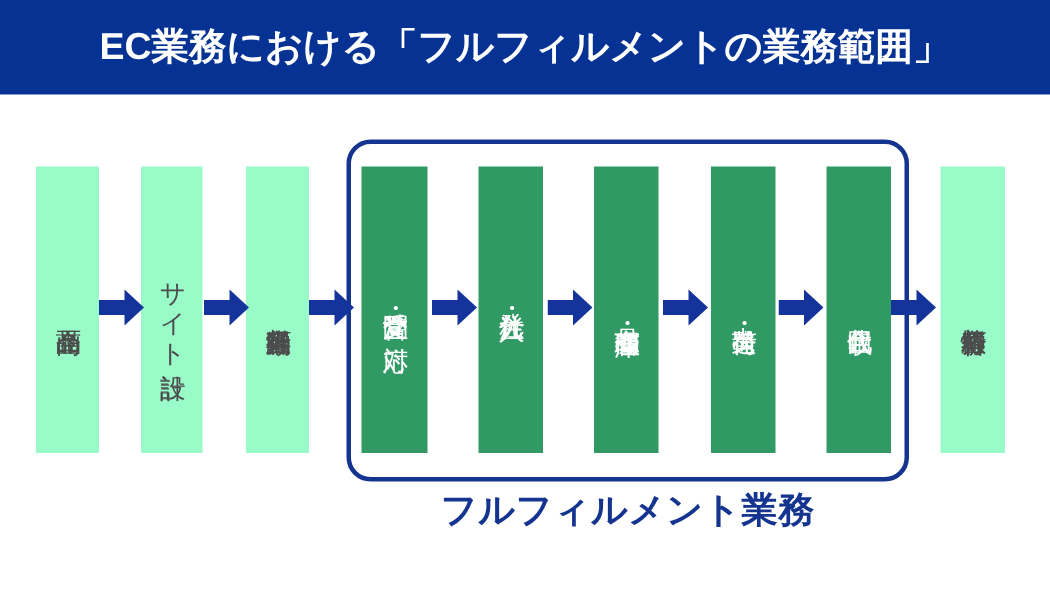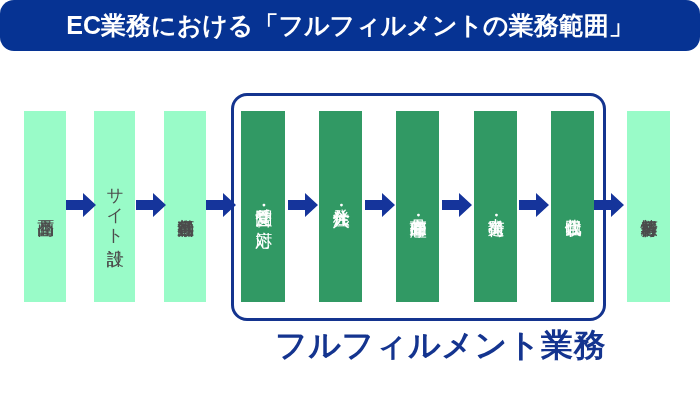--- a/index.html
+++ b/index.html
@@ -14,26 +14,25 @@
     overflow: hidden;
     position: relative;
   }
 
   
   #title-bar {
     position: absolute;
     left: 0;
     top: 0;
     width: 700px;
-    height: 51px;
+    height: 63px;
     background: #063393;
     display: flex;
     align-items: center;
     justify-content: center;
-    border-radius: 14px;
   }
   #title-text {
     color: #ffffff;
     font-size: 25px;
     font-weight: bold;
     letter-spacing: 0px;
     white-space: nowrap;
     line-height: 1;
   }
 
@@ -94,23 +93,23 @@
     height: 30px;
   }
   .flow-arrow svg { display: block; }
 
   
   #fulfillment-caption {
     position: absolute;
     left: 231px;
     top: 261px;
     width: 375px;
-    text-align: right;
+    text-align: center;
     color: #14348F;
-    font-size: 32px;
+    font-size: 24px;
     font-weight: bold;
     letter-spacing: 0.5px;
     white-space: nowrap;
   }
 </style>
 </head>
 <body>
 
 <div id="title-bar">
   <span id="title-text">EC業務における「フルフィルメントの業務範囲」</span>

